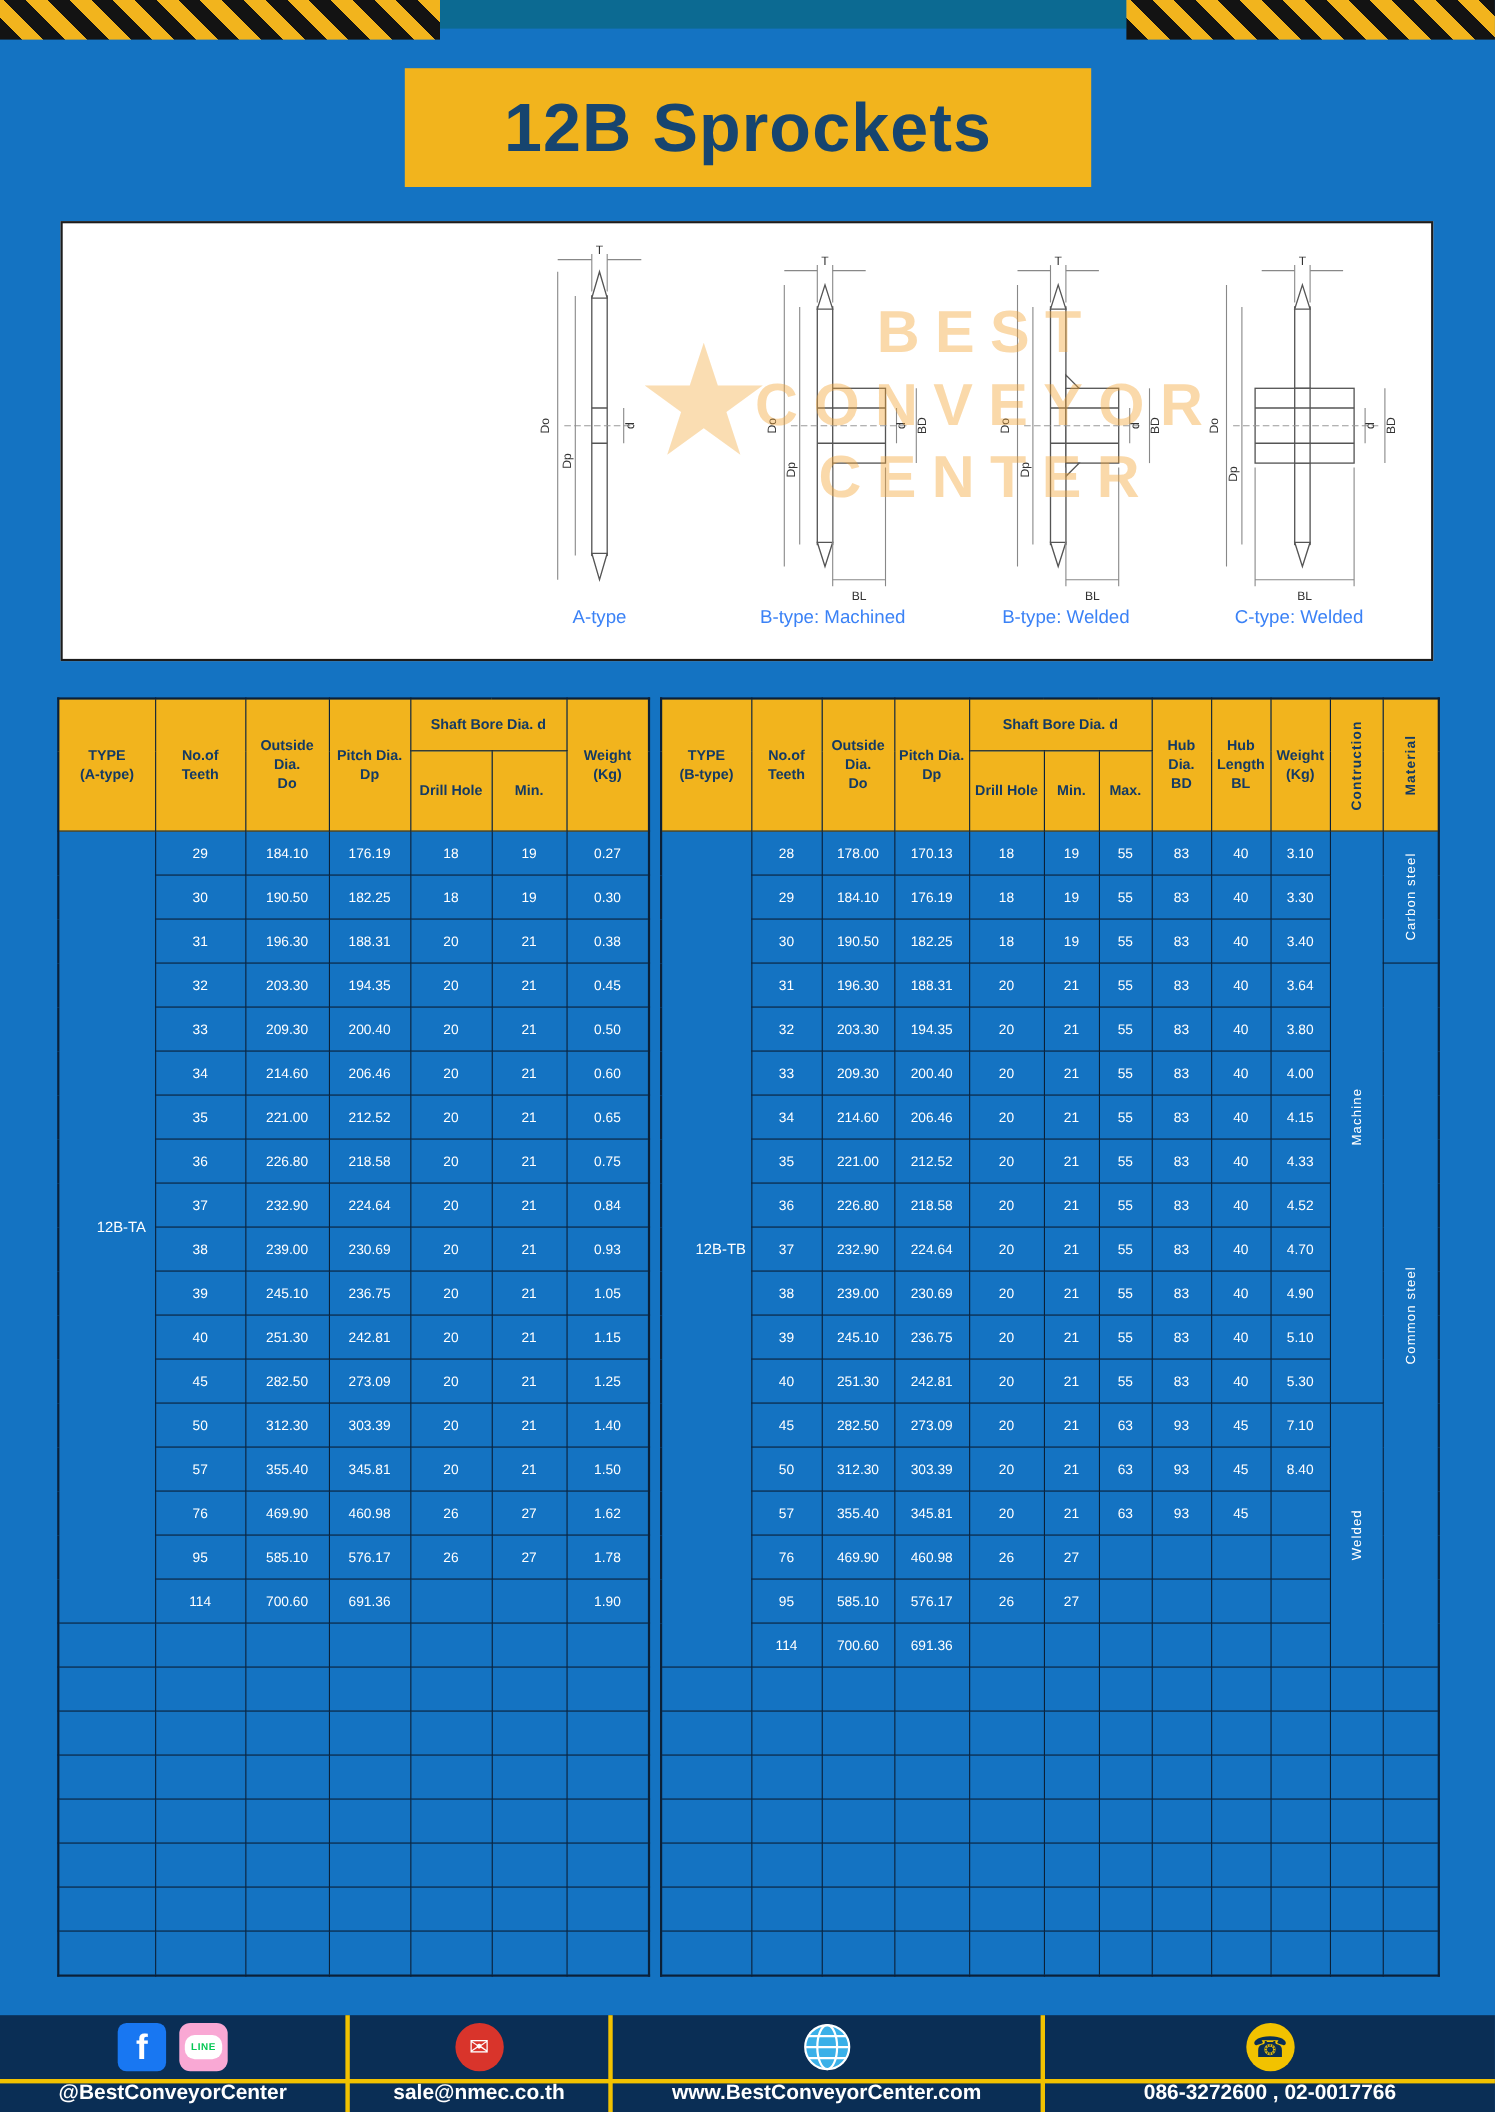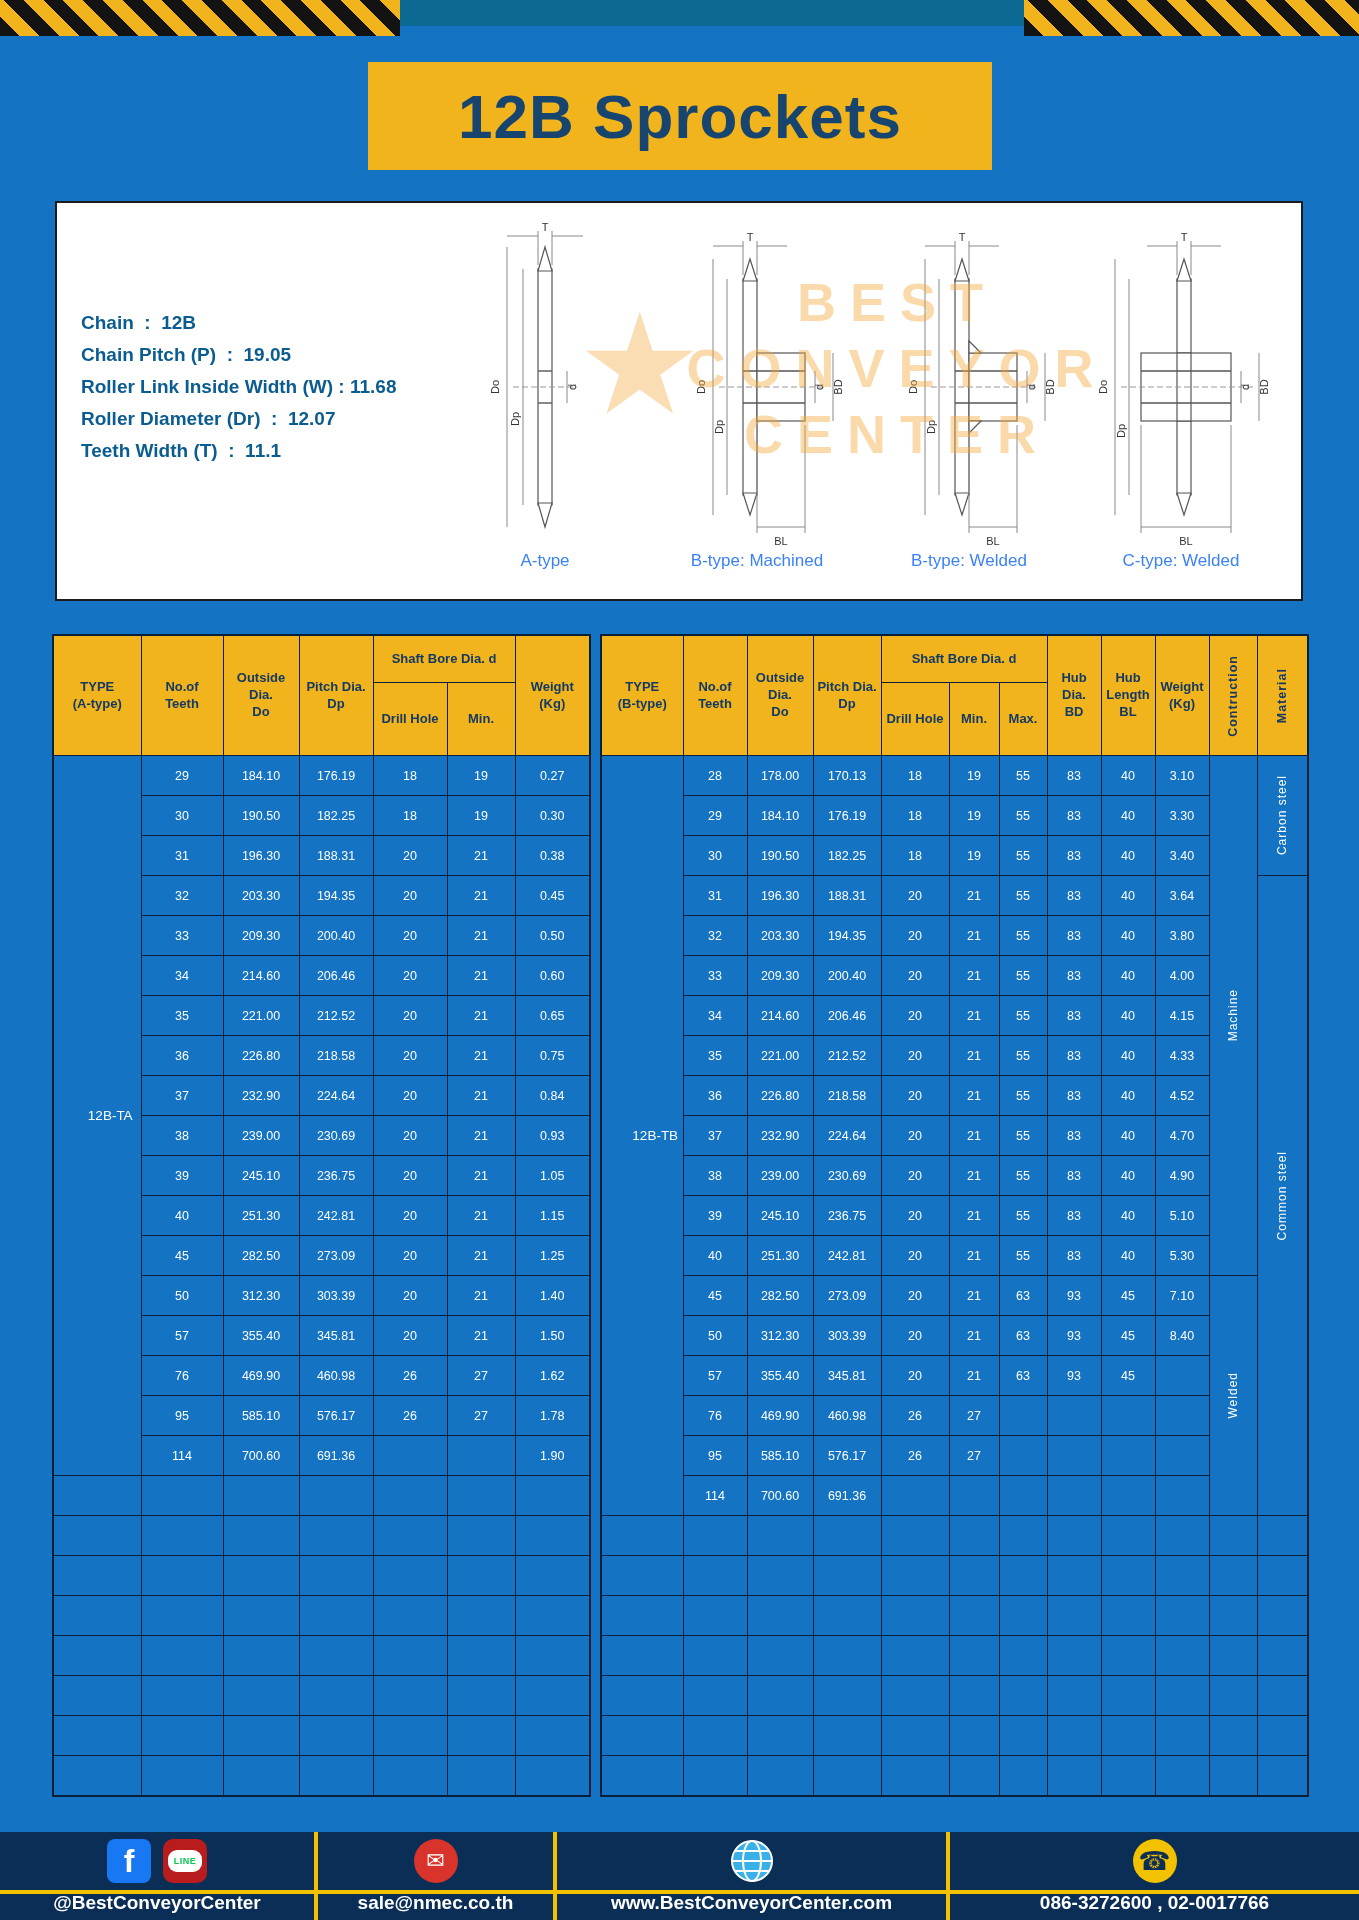--- a/index.html
+++ b/index.html
@@ -61,21 +61,21 @@
   .footer{position:absolute;left:0;top:1832px;width:1359px;height:88px;
     background:#0a2e55;display:flex;}
   .f-sec{box-sizing:border-box;display:flex;flex-direction:column;}
   .f-sec.sep{border-right:4px solid #f2c200;}
   .f-icons{height:58px;display:flex;align-items:center;justify-content:center;gap:12px;}
   .f-label{height:26px;display:flex;align-items:center;justify-content:center;
     color:#ffffff;font-size:19px;font-weight:bold;}
   .f-rule{position:absolute;left:0;top:58px;width:100%;height:4px;background:#f2c200;}
   .fb-icon{width:44px;height:44px;background:#1877f2;border-radius:8px;display:flex;
     align-items:center;justify-content:center;color:#fff;font-size:32px;font-weight:bold;}
-  .line-icon{width:44px;height:44px;background:#b91c1c;border-radius:10px;display:flex;
+  .line-icon{width:44px;height:44px;background:#f9a8d4;border-radius:10px;display:flex;
     align-items:center;justify-content:center;position:relative;}
   .line-bubble{background:#ffffff;border-radius:9px;width:34px;height:22px;display:flex;
     align-items:center;justify-content:center;color:#06c755;font-size:9px;font-weight:bold;letter-spacing:0.5px;}
   .mail-icon{width:44px;height:44px;background:#d9342b;border-radius:50%;display:flex;
     align-items:center;justify-content:center;color:#fff;font-size:22px;}
   .phone-icon{width:44px;height:44px;background:#f2c200;border-radius:50%;display:flex;
     align-items:center;justify-content:center;color:#0a2e55;font-size:26px;}
   .globe-icon{width:46px;height:46px;}
 </style>
 </head>
@@ -85,27 +85,20 @@
   <div class="hazard hazard-left"></div>
   <div class="top-strip"></div>
   <div class="hazard hazard-right"></div>
 </div>
 
 <div class="title-banner">
   <h1>12B Sprockets</h1>
 </div>
 
 <div class="panel">
-  <div class="spec-block">
-    <div class="spec-line">Chain  :  12B</div>
-    <div class="spec-line">Chain Pitch (P)  :  19.05</div>
-    <div class="spec-line">Roller Link Inside Width (W) : 11.68</div>
-    <div class="spec-line">Roller Diameter (Dr)  :  12.07</div>
-    <div class="spec-line">Teeth Width (T)  :  11.1</div>
-  </div>
 
   <div class="diagrams">
 
     <div class="diagram-fig">
       <svg viewBox="0 0 200 330">
         <line class="dim" x1="93" y1="46" x2="93" y2="12"></line>
         <line class="dim" x1="107" y1="46" x2="107" y2="12"></line>
         <line class="dim" x1="62" y1="17" x2="93" y2="17"></line>
         <line class="dim" x1="107" y1="17" x2="138" y2="17"></line>
         <text class="dtx" x="100" y="12" text-anchor="middle">T</text>

